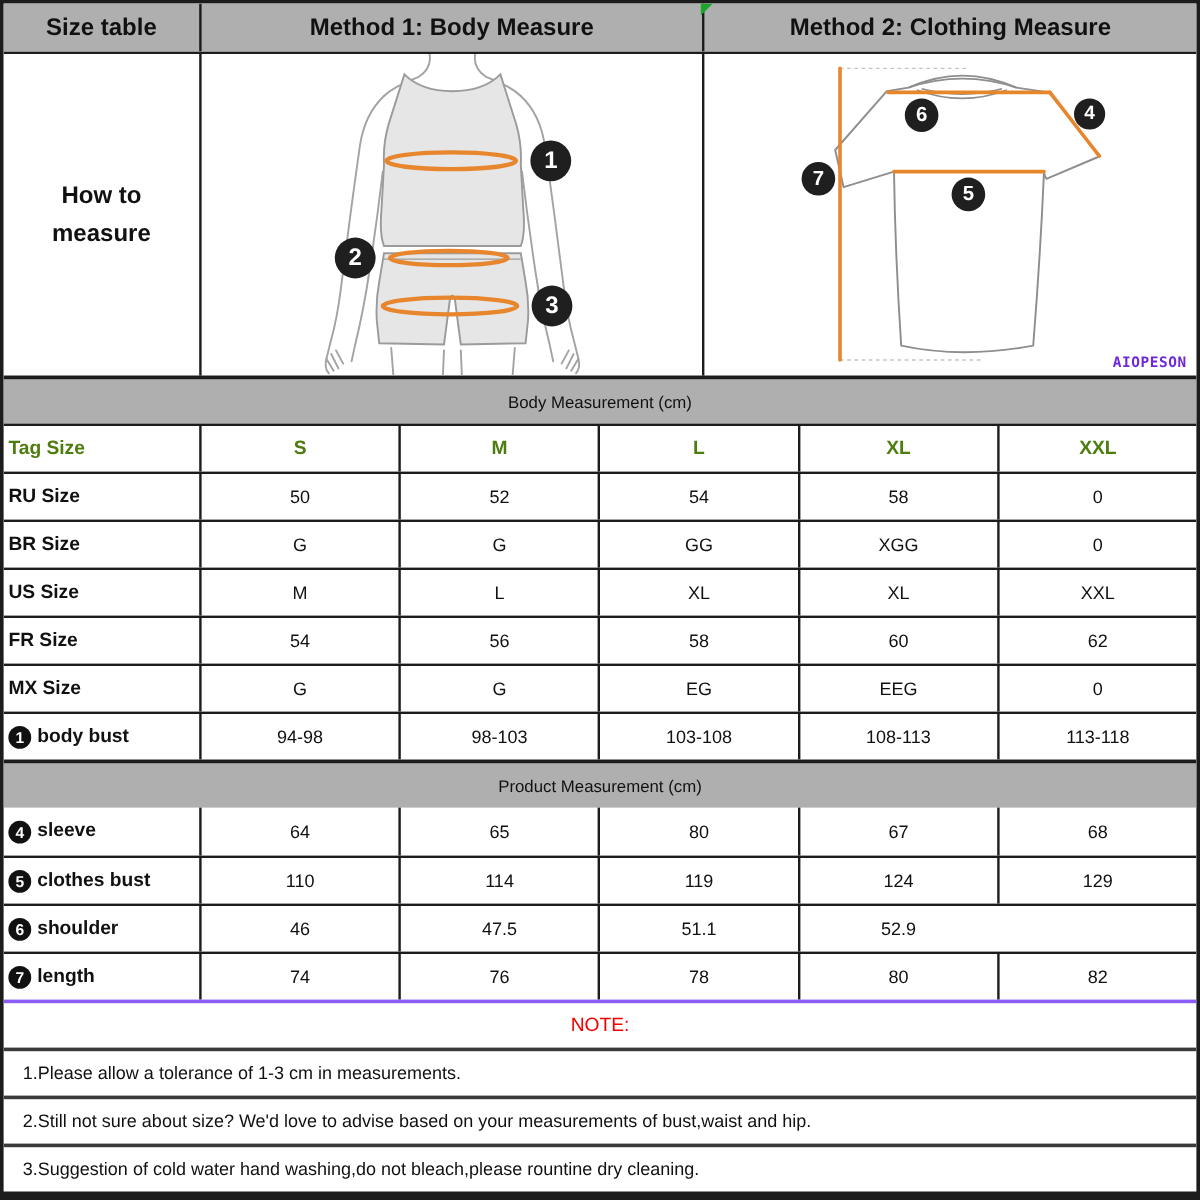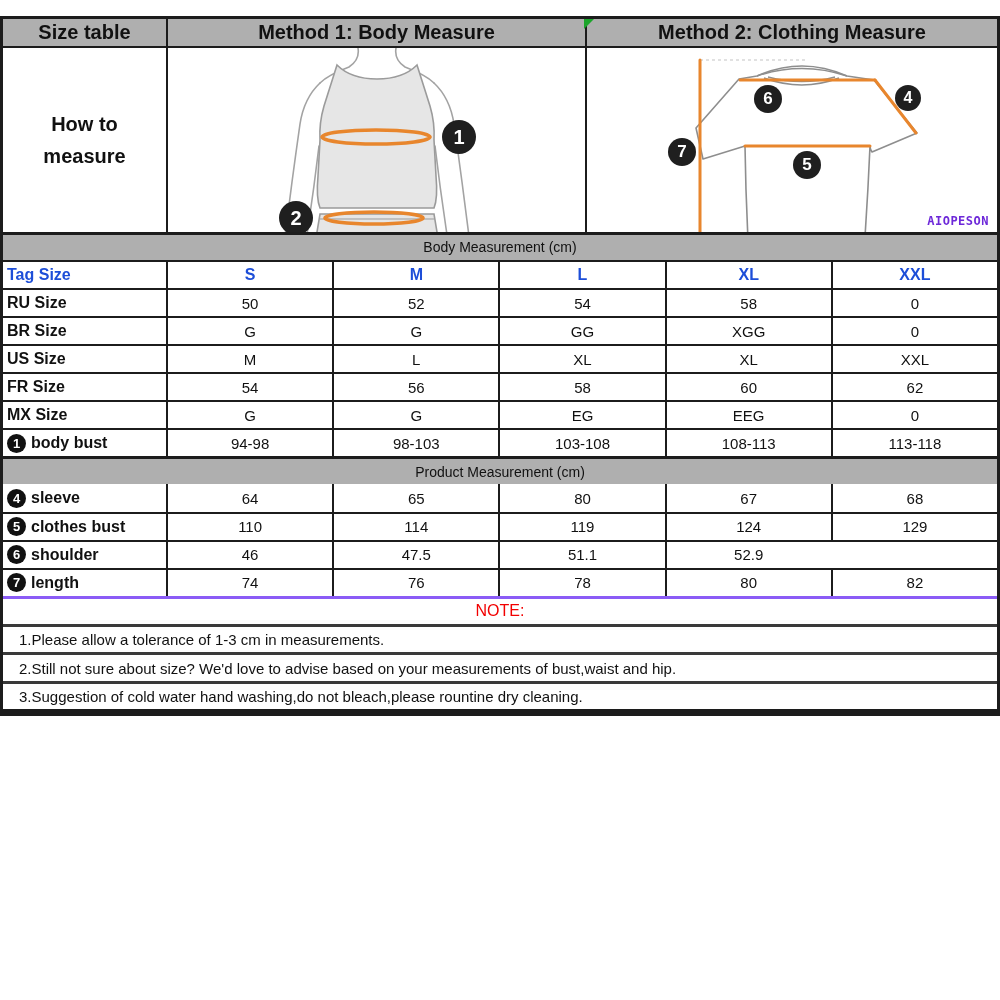--- a/index.html
+++ b/index.html
@@ -1,18 +1,18 @@
 <!DOCTYPE html>
 <html><head>
 <meta charset="utf-8">
 <style>
   * { margin:0; padding:0; box-sizing:border-box; }
   body { background:#ffffff; font-family:"Liberation Sans", sans-serif; color:#111; }
   #frame {
-    width:1000px; height:700px; margin:16px auto; background:#fff;
+    width:1000px; height:1000px; margin:0 auto; background:#fff;
     border:3px solid #1c1c1c; border-bottom:7px solid #1c1c1c;
     position:relative; display:flex; flex-direction:column; overflow:hidden;
   }
   .cols-top { display:grid; grid-template-columns:163px 419px 1fr; }
   .cols-tbl { display:grid; grid-template-columns:163px repeat(5,1fr); }
   .row-head { height:40px; background:#afafaf; }
   .row-head .cell { font-weight:bold; font-size:20px; justify-content:center; }
   .row-illus { height:270px; background:#fff; }
   .cell {
     display:flex; align-items:center; border-left:2px solid #1c1c1c;
@@ -20,21 +20,21 @@
   }
   .cell:first-child { border-left:none; }
   .band {
     height:40px; background:#afafaf; border-top:3px solid #1c1c1c;
     display:flex; align-items:center; justify-content:center;
     font-weight:normal; font-size:14px; color:#111;
   }
   .trow { height:40px; border-top:2px solid #1c1c1c; }
   .trow .cell { justify-content:center; font-size:15px; }
   .trow .cell.label { justify-content:flex-start; padding-left:4px; font-weight:bold; font-size:16px; }
-  .trow.redrow .cell { color:#1d4ed8; font-weight:bold; font-size:16px; }
+  .trow.redrow .cell { color:#4d7c0f; font-weight:bold; font-size:16px; }
   .howto { justify-content:center; text-align:center; font-weight:bold; font-size:20px;
            white-space:normal; padding:0 22px; line-height:1.6; }
   .illus-box { position:relative; }
   .illus-box svg { position:absolute; left:0; top:0; }
   .marker {
     position:absolute; background:#1f1f1f; color:#fff; border-radius:50%;
     display:flex; align-items:center; justify-content:center; font-weight:bold;
   }
   .m34 { width:34px; height:34px; font-size:20px; }
   .m28 { width:28px; height:28px; font-size:17px; }

